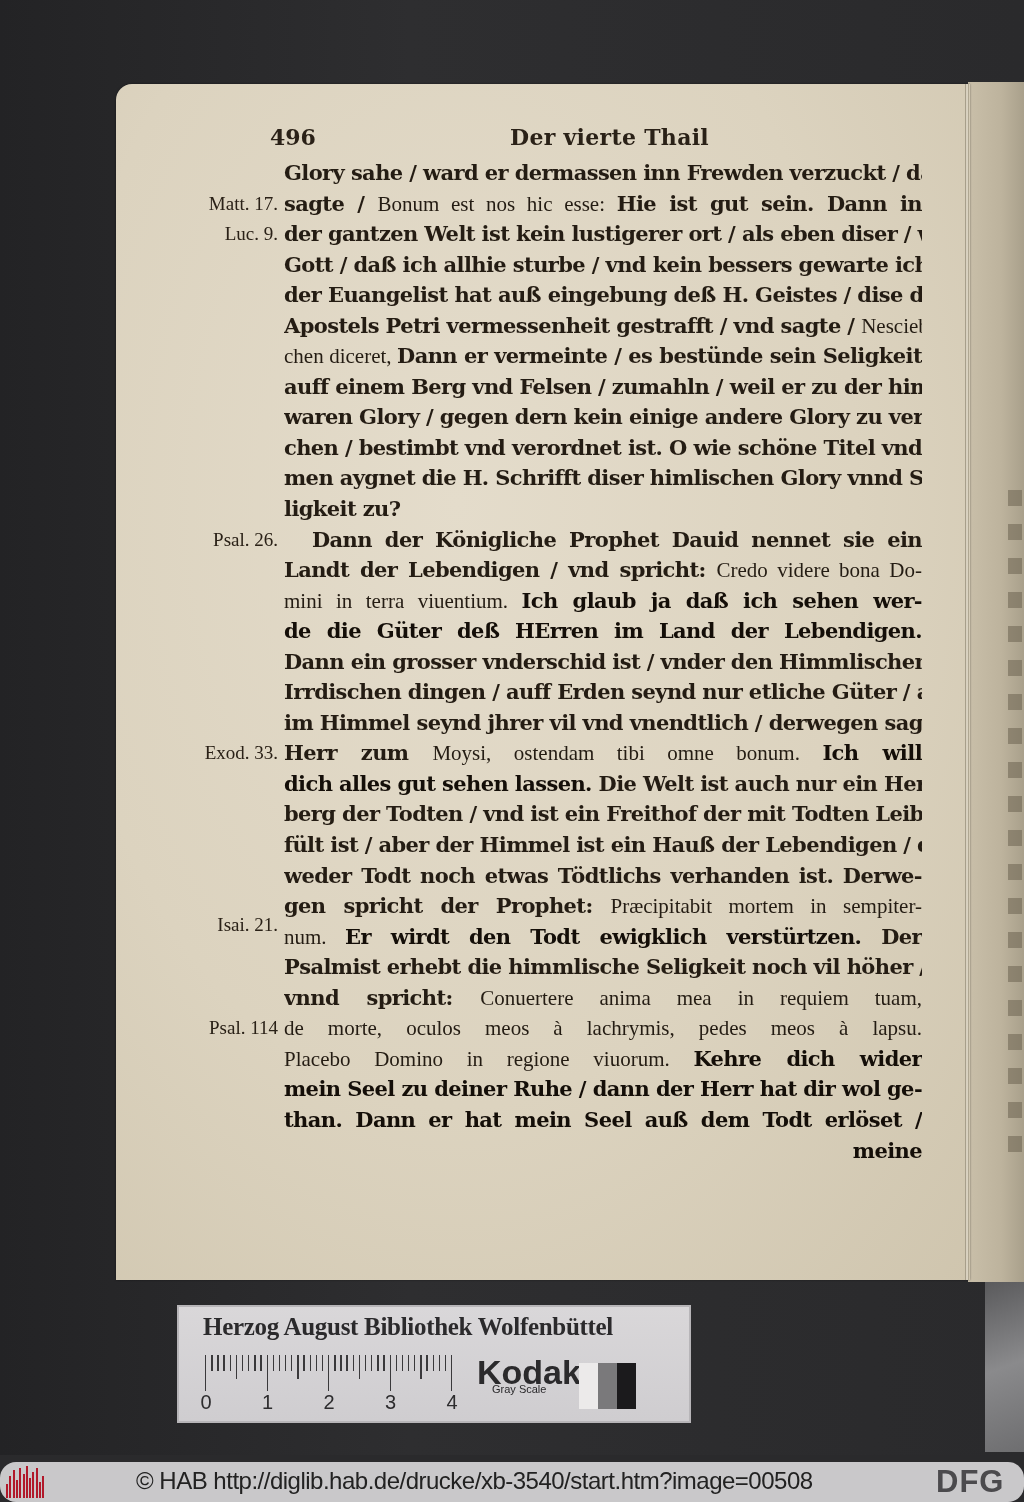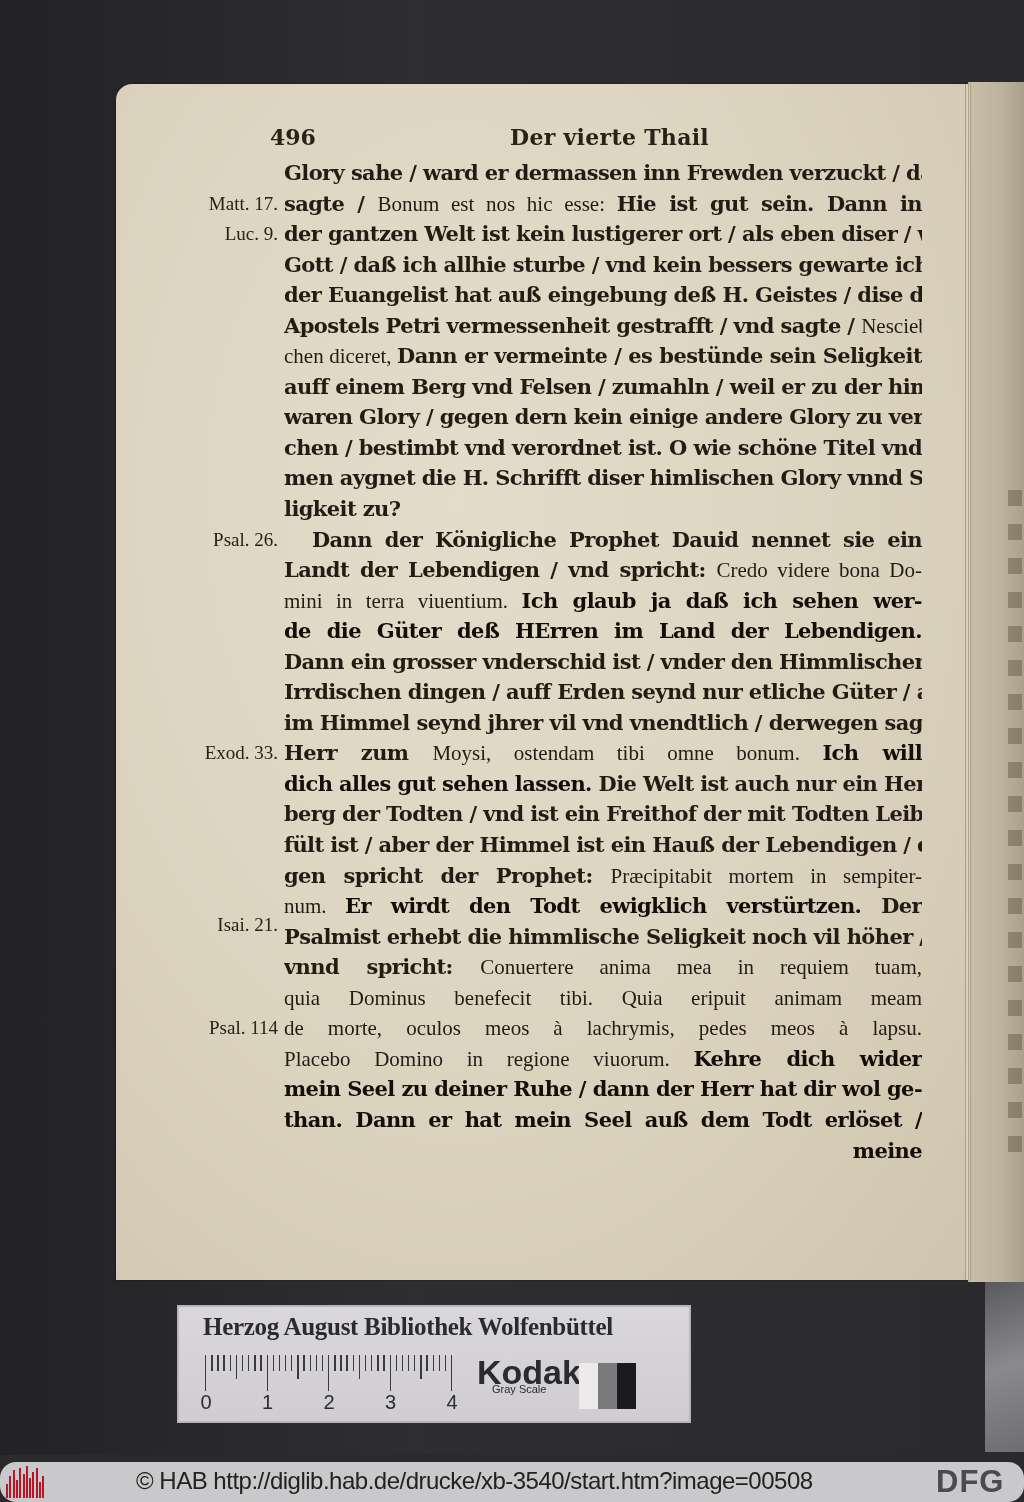--- a/index.html
+++ b/index.html
@@ -152,25 +152,25 @@
     <div class="line"><span>Landt der Lebendigen / vnd spricht: </span><span class="latin">Credo videre bona Do-</span></div>
     <div class="line"><span class="latin">mini in terra viuentium. </span><span class="heavy">Ich glaub ja daß ich sehen wer-</span></div>
     <div class="line"><span class="heavy">de die Güter deß HErren im Land der Lebendigen.</span></div>
     <div class="line"><span>Dann ein grosser vnderschid ist /  vnder den Himmlischen vnd</span></div>
     <div class="line"><span>Irrdischen dingen / auff Erden seynd nur etliche Güter / aber</span></div>
     <div class="line"><span>im Himmel seynd jhrer vil vnd vnendtlich / derwegen sagte der</span></div>
     <div class="line"><span>Herr zum </span><span class="latin">Moysi, ostendam tibi omne bonum. </span><span class="heavy">Ich will</span></div>
     <div class="line"><span class="heavy">dich alles gut sehen lassen. </span><span>Die Welt ist auch nur ein Her-</span></div>
     <div class="line"><span>berg der Todten / vnd ist ein Freithof der mit Todten Leibern er-</span></div>
     <div class="line"><span>fült ist / aber der Himmel ist ein Hauß der Lebendigen / darinn</span></div>
+    <div class="line"><span>weder Todt noch etwas Tödtlichs verhanden ist.  Derwe-</span></div>
     <div class="line"><span>gen spricht der Prophet: </span><span class="latin">Præcipitabit mortem in sempiter-</span></div>
     <div class="line"><span class="latin">num. </span><span class="heavy">Er wirdt den Todt ewigklich verstürtzen.</span><span>  Der</span></div>
     <div class="line"><span>Psalmist erhebt die himmlische Seligkeit noch vil höher /</span></div>
     <div class="line"><span>vnnd spricht: </span><span class="latin">Conuertere anima mea in requiem tuam,</span></div>
-    <div class="line"><span class="latin">quia Dominus benefecit tibi. Quia eripuit animam meam</span></div>
     <div class="line"><span class="latin">de morte, oculos meos à lachrymis, pedes meos à lapsu.</span></div>
     <div class="line"><span class="latin">Placebo Domino in regione viuorum. </span><span class="heavy">Kehre dich wider</span></div>
     <div class="line"><span class="heavy">mein Seel zu deiner Ruhe / dann der Herr hat dir wol ge-</span></div>
     <div class="line"><span class="heavy">than.  Dann er hat mein Seel auß dem Todt erlöset /</span></div>
     <div class="line right"><span class="heavy">meine</span></div>
   </div>
 <div id="marginNotes">
     <div class="margin-note" style="right: 746px; top: 192.55px;">Matt. 17.</div>
     <div class="margin-note" style="right: 746px; top: 223.1px;">Luc. 9.</div>
     <div class="margin-note" style="right: 746px; top: 528.6px;">Psal. 26.</div>

